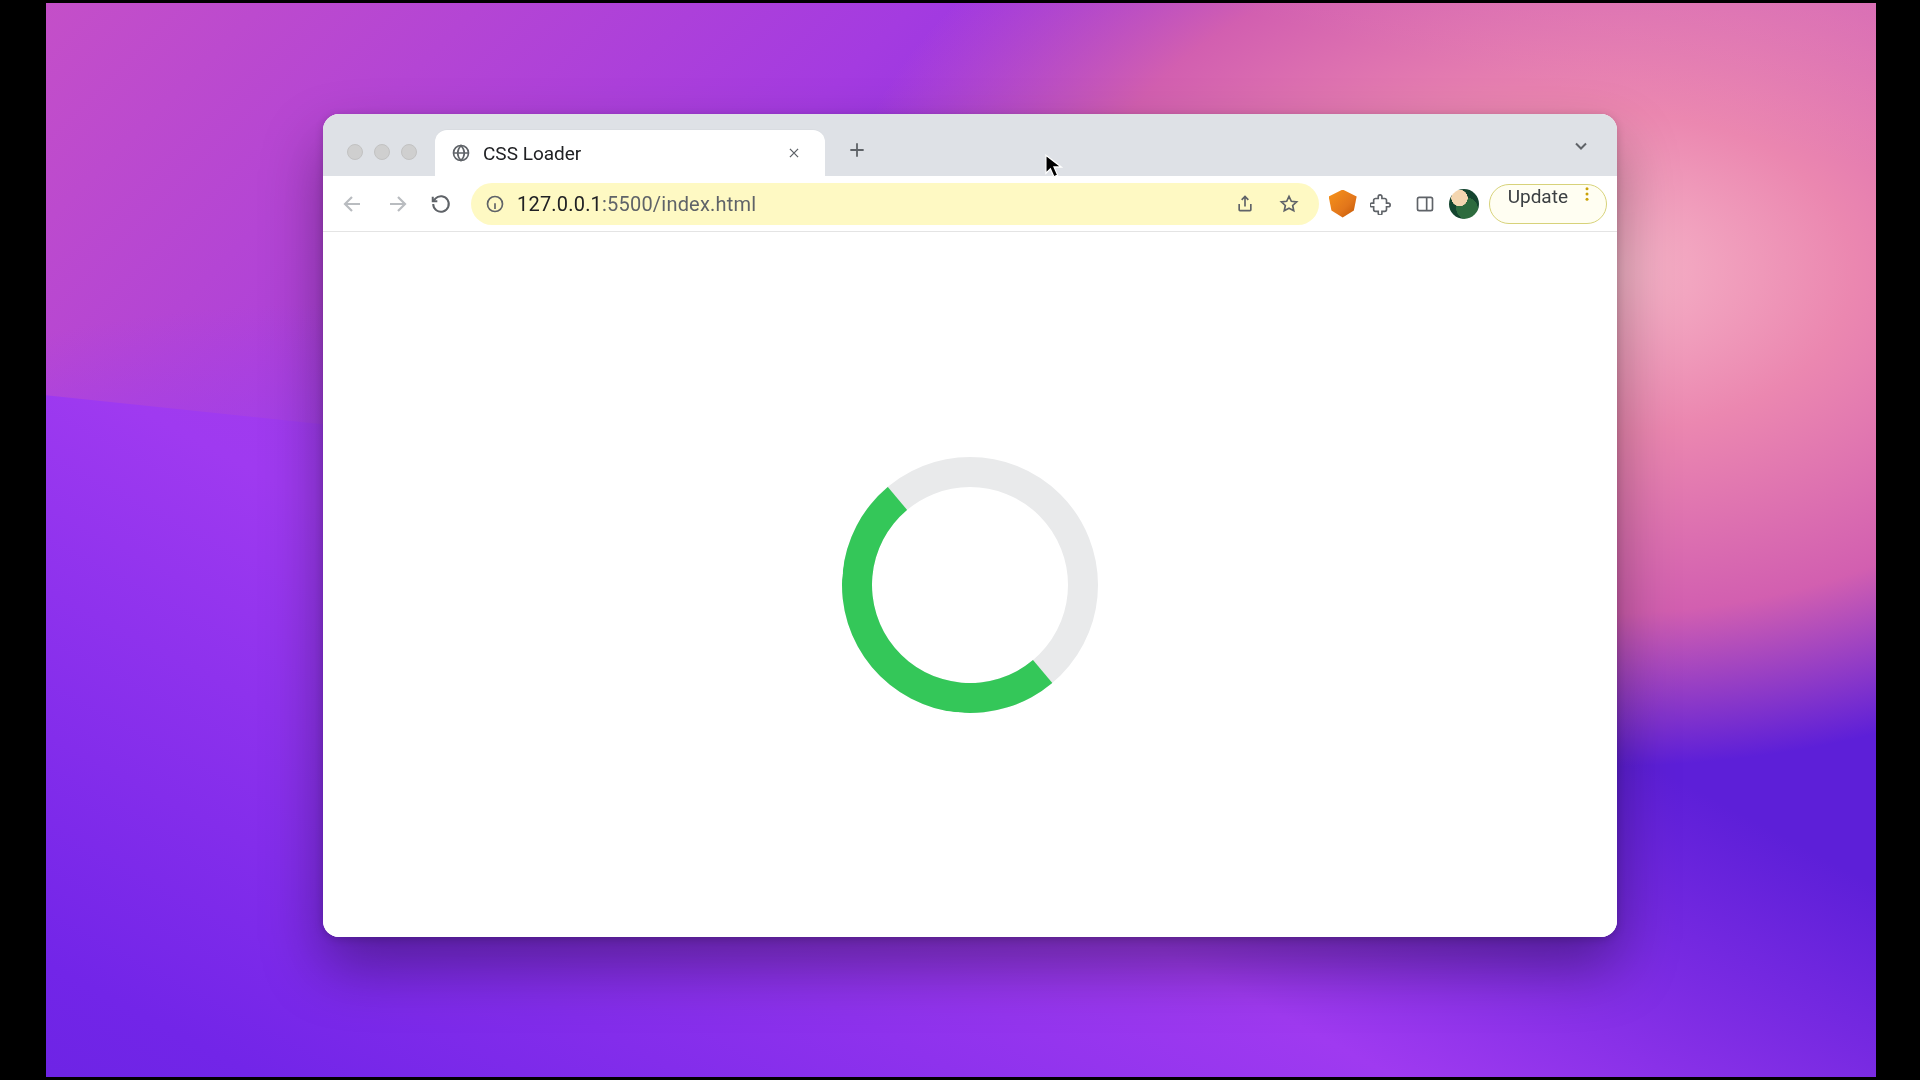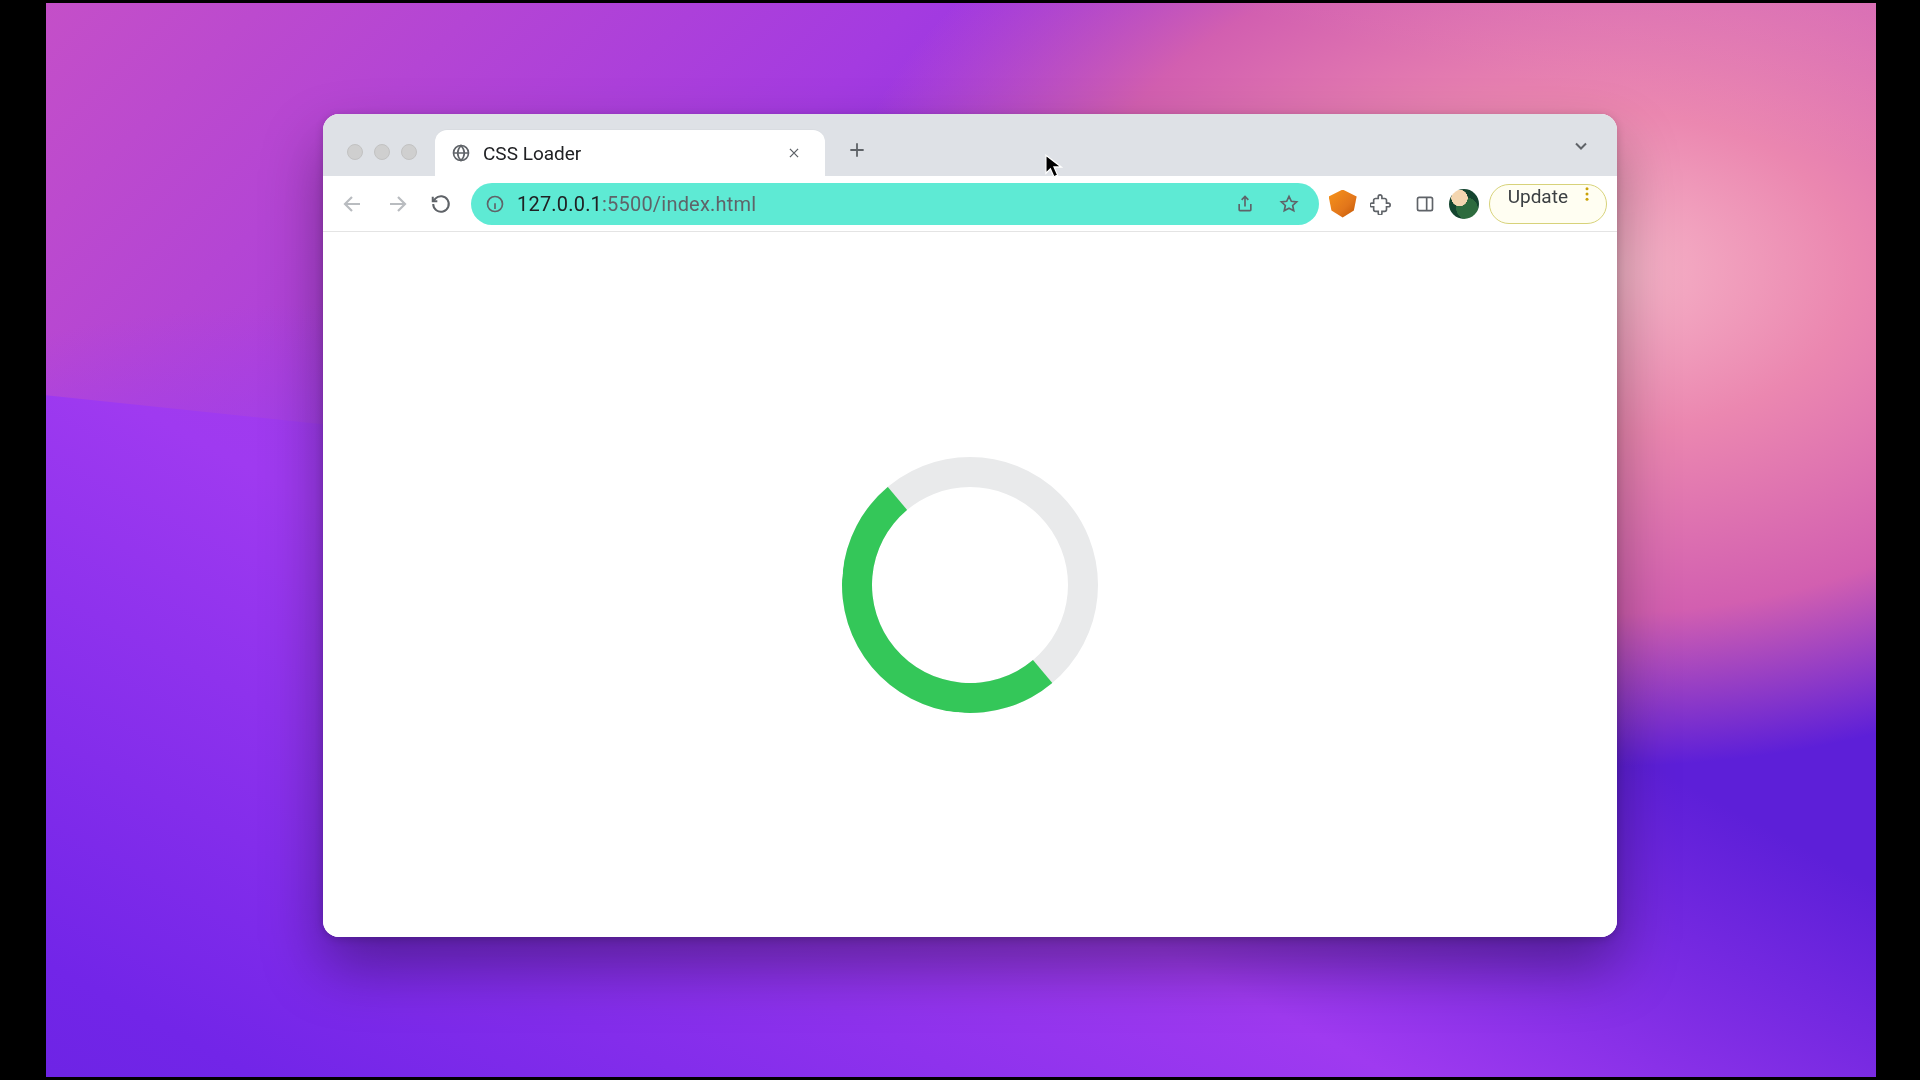--- a/index.html
+++ b/index.html
@@ -116,21 +116,21 @@
   .tbtn {
     width:40px;height:40px;border-radius:50%;
     display:flex;align-items:center;justify-content:center;
     color:#5f6368;
   }
   .tbtn.dim { color:#b9bcc0; }
 
   .omnibox {
     flex:1;
     height:42px;
-    background:#5eead4;
+    background:#fef9c3;
     border-radius:21px;
     display:flex;
     align-items:center;
     padding:0 14px 0 14px;
     gap:12px;
     margin: 0 6px;
   }
   .omnibox .site-info { color:#5f6368; display:flex; }
   .omnibox .url { font-size:20px; color:#202124; letter-spacing:.2px; }
   .omnibox .url .rest { color:#5f6368; }

